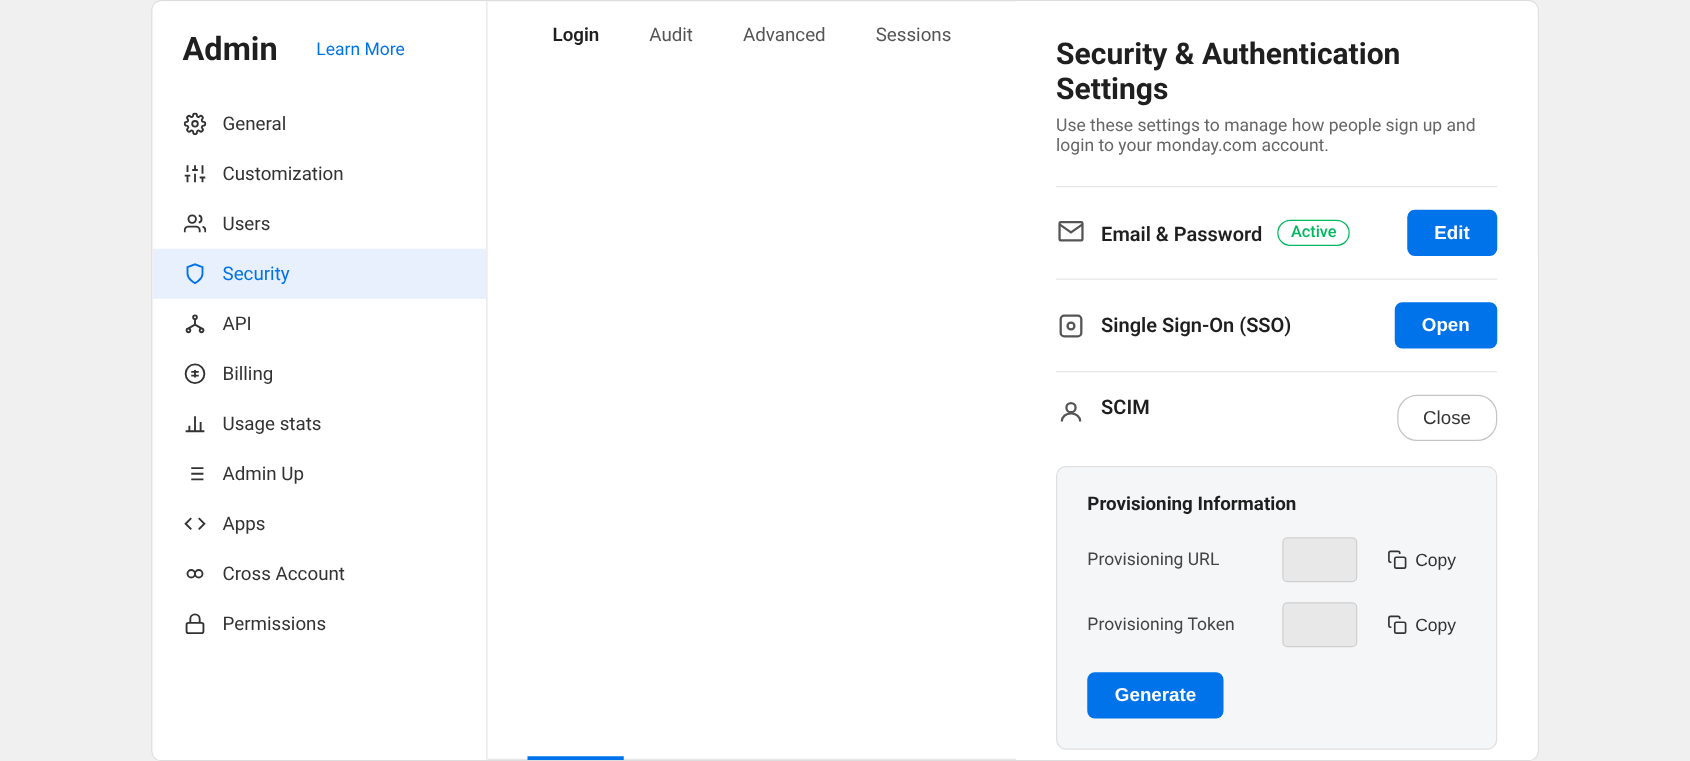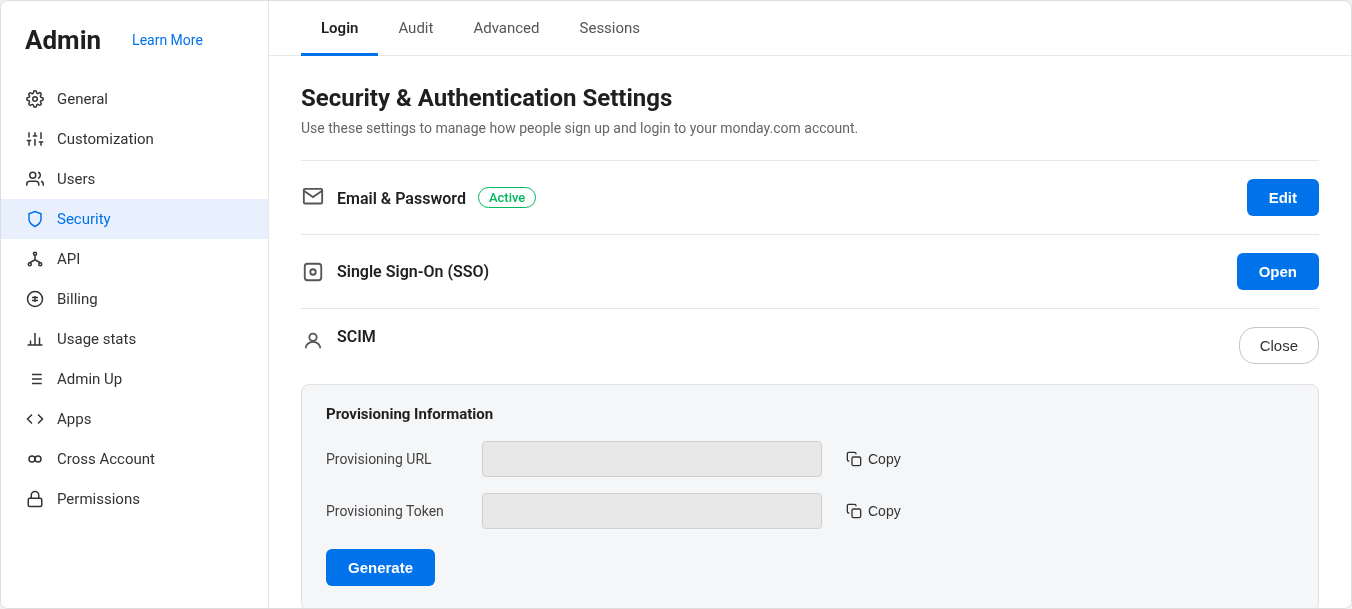--- a/index.html
+++ b/index.html
@@ -5,21 +5,21 @@
     * { box-sizing: border-box; margin: 0; padding: 0; }
     body {
       font-family: -apple-system, BlinkMacSystemFont, 'Segoe UI', Roboto, sans-serif;
       background: #f0f0f0;
       display: flex;
       justify-content: center;
       align-items: center;
       min-height: 100vh;
     }
     .window {
-      width: 1352px;
+      width: 1110px;
       height: 609px;
       background: #fff;
       border-radius: 8px;
       border: 1px solid #ddd;
       display: flex;
       overflow: hidden;
     }
     
     .sidebar {
       width: 268px;
@@ -76,21 +76,21 @@
       color: inherit;
       flex-shrink: 0;
     }
     .sidebar-item.active .icon {
       color: #0073ea;
     }
     
     .main {
       flex: 1;
       display: flex;
-      flex-direction: column;
+      flex-direction: row;
       overflow: hidden;
     }
     
     .tabs-bar {
       display: flex;
       border-bottom: 1px solid #e6e6e6;
       padding: 0 32px;
     }
     .tab {
       padding: 18px 20px 16px 20px;

